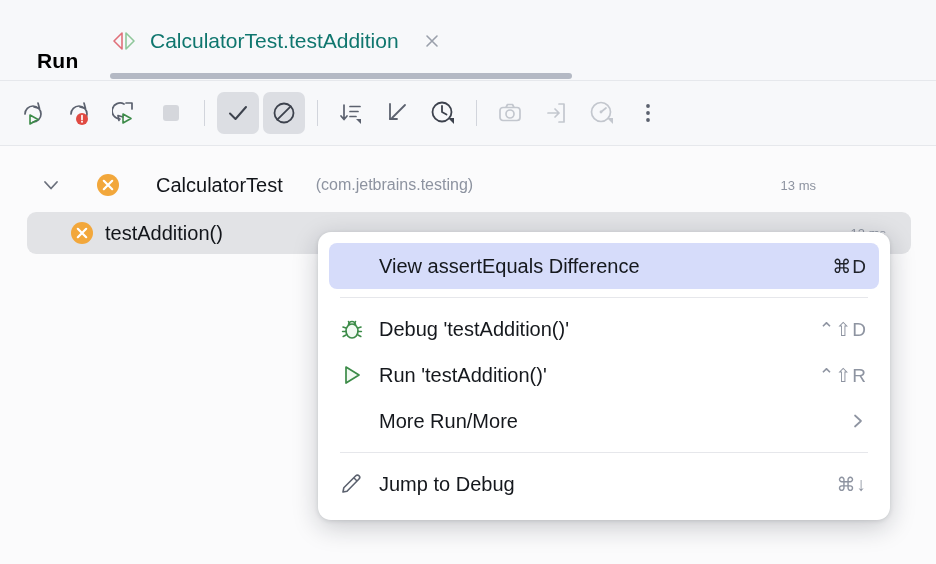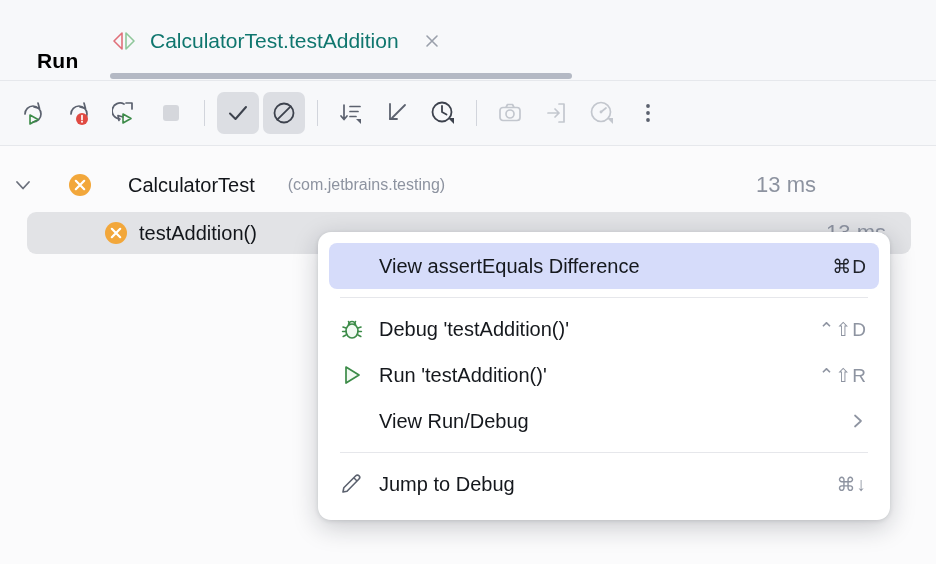--- a/index.html
+++ b/index.html
@@ -141,30 +141,30 @@
     position: absolute;
     height: 42px;
     display: flex;
     align-items: center;
     box-sizing: border-box;
   }
   .row-root {
     left: 0;
     top: 18px;
     width: 844px;
-    padding-left: 12px;
+    padding-left: 40px;
     gap: 25px;
   }
   .row-child {
     left: 27px;
     top: 66px;
     width: 884px;
     background: #e2e3e6;
     border-radius: 9px;
-    padding-left: 76px;
+    padding-left: 42px;
   }
   .chevron {
     width: 22px;
     height: 22px;
     margin-right: 8px;
     flex: none;
     display: block;
   }
   .status-icon {
     width: 26px;
@@ -179,21 +179,21 @@
     white-space: nowrap;
   }
   .node-pkg {
     font-size: 16px;
     color: #8d93a0;
     margin-left: 8px;
     white-space: nowrap;
   }
   .duration {
     position: absolute;
-    font-size: 22px;
+    font-size: 13px;
     color: #8d93a0;
     white-space: nowrap;
   }
   .dur-root { right: 28px; }
   .dur-child { right: 25px; }
 
   
   .ctx-menu {
     position: absolute;
     left: 318px;
@@ -461,21 +461,21 @@
       <svg width="26" height="26" viewBox="0 0 26 26">
         <path d="M7 5 L20 13 L7 21 Z" fill="#f2faf3" stroke="#3c8b48" stroke-width="1.7" stroke-linejoin="round"></path>
       </svg>
     </span>
     <span class="ctx-label">Run 'testAddition()'</span>
     <span class="ctx-shortcut">⌃⇧R</span>
   </div>
 
   <div class="ctx-item">
     <span class="ctx-icon blank"></span>
-    <span class="ctx-label">View Run/Debug</span>
+    <span class="ctx-label">More Run/More</span>
     <span class="ctx-submenu-arrow">
       <svg width="18" height="18" viewBox="0 0 18 18">
         <path d="M6 3.5 L12 9 L6 14.5" fill="none" stroke="#8e94a1" stroke-width="1.7" stroke-linecap="round" stroke-linejoin="round"></path>
       </svg>
     </span>
   </div>
 
   <div class="ctx-divider"></div>
 
   <div class="ctx-item">

